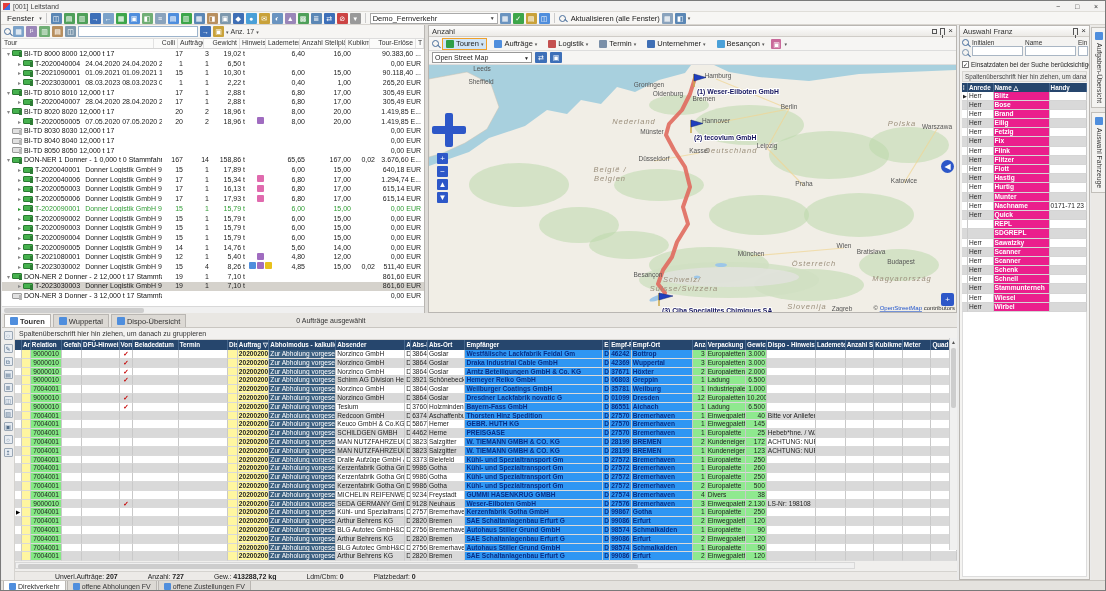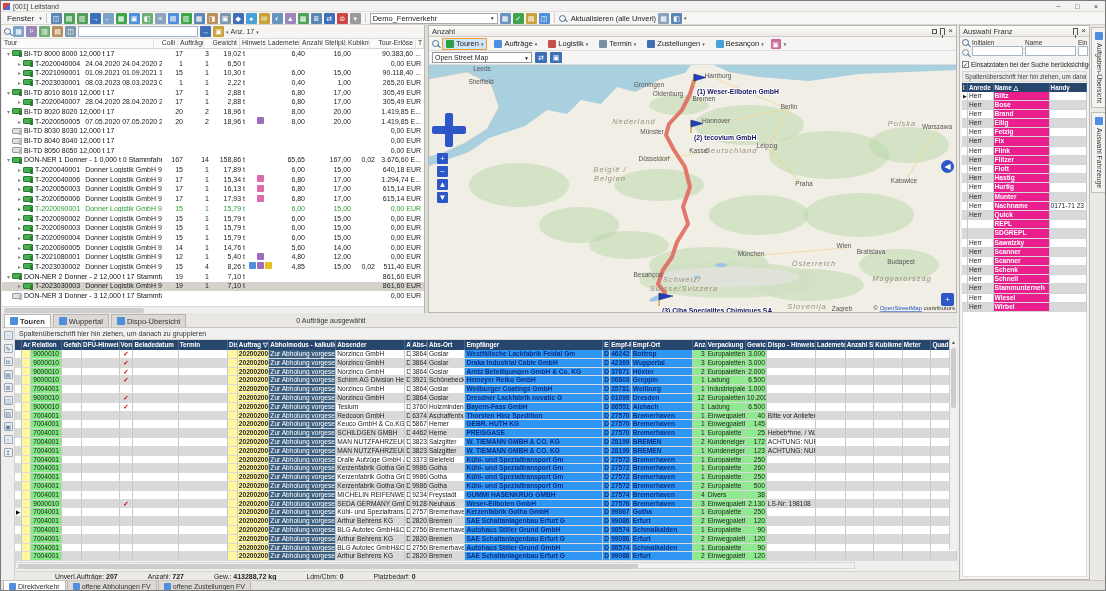--- a/index.html
+++ b/index.html
@@ -179,21 +179,21 @@
     <span class="combo" style="width:128px">
       <span>Demo_Fernverkehr</span>
         <span class="arr">▼</span>
     </span>
     <span class="tbico" style="background:#6a94c0">▦</span>
     <span class="tbico" style="background:#3da64a">✓</span>
     <span class="tbico" style="background:#c9a23a">▤</span>
     <span class="tbico" style="background:#4f8edd">◫</span>
     <span class="sep"></span>
     <span class="mag"></span>
-    <span style="font-size:7.5px;padding-left:3px">Aktualisieren (alle Unverl)</span>
+    <span style="font-size:7.5px;padding-left:3px">Aktualisieren (alle Fenster)</span>
     <span class="tbico" style="background:#8aa3bd">▦</span>
     <span class="tbico" style="background:#5b87b5">◧</span>
     <span class="caret">▾</span>
   </div>
 
   <div class="abs" id="treepane">
     <div id="treetools">
       <span class="mag"></span>
       <span class="minico" style="background:#7ba2c9">▦</span>
       <span class="minico" style="background:#9a86b8;color:#fff;font-size:6px">I¹</span>
@@ -662,21 +662,21 @@
             <span>Logistik</span>
             <span class="caret">▾</span>
           </span>
           <span class="mtb">
             <span class="ic" style="background: rgb(122, 143, 168);"></span>
             <span>Termin</span>
             <span class="caret">▾</span>
           </span>
           <span class="mtb">
             <span class="ic" style="background: rgb(63, 111, 181);"></span>
-            <span>Zustellungen</span>
+            <span>Unternehmer</span>
             <span class="caret">▾</span>
           </span>
           <span class="mtb">
             <span class="ic" style="background: rgb(74, 160, 216);"></span>
             <span>Besançon</span>
             <span class="caret">▾</span>
           </span>
         </span>
       <span class="tbico" style="background:#c9699a;width:10px;height:10px">▣</span>
       <span class="caret">▾</span>

